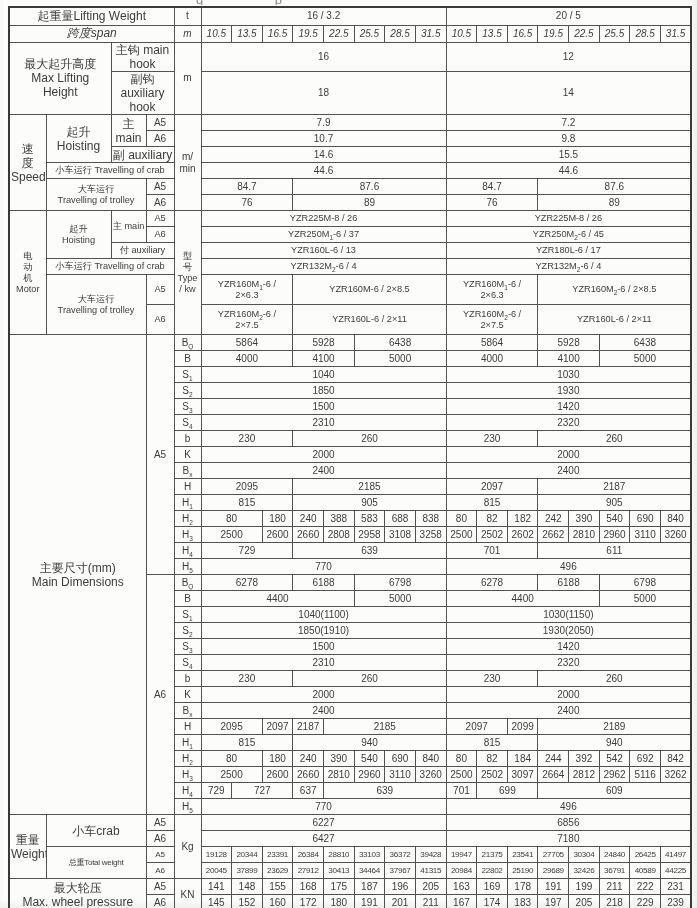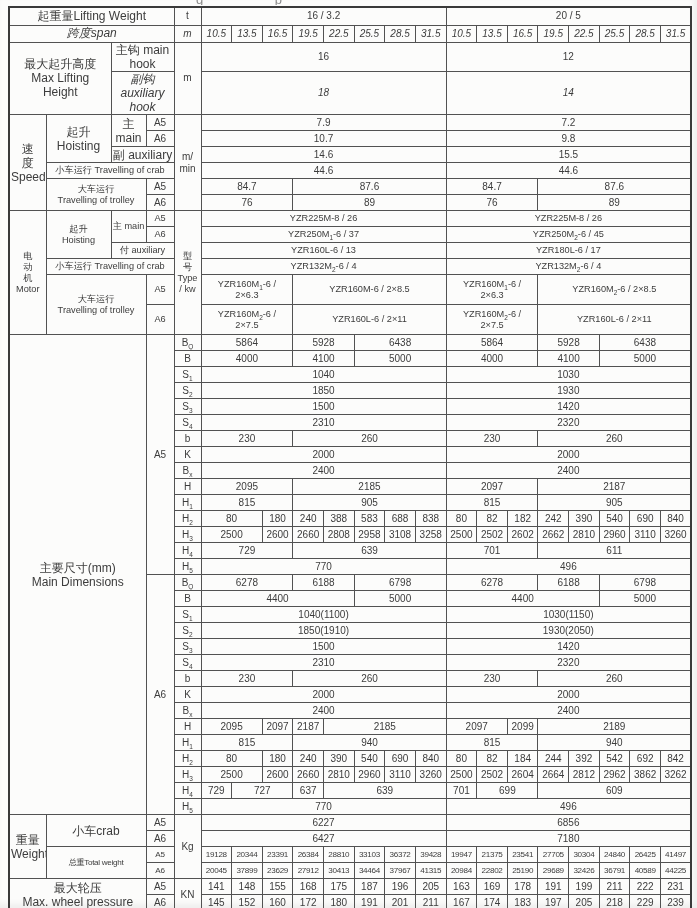--- a/index.html
+++ b/index.html
@@ -95,21 +95,21 @@
         </tr>
         <tr style="height: 17px;">
           <td colspan="2" rowspan="2" class="lab">最大起升高度
 Max Lifting
 Height</td>
           <td colspan="2" class="lab">主钩 main hook</td>
           <td rowspan="2" class="u">m</td>
           <td colspan="8">16</td>
           <td colspan="8">12</td>
         </tr>
-        <tr style="height: 25px; font-style: italic;">
+        <tr style="height: 25px;">
           <td colspan="2" class="lab">副钩
 auxiliary hook</td>
           <td colspan="8">18</td>
           <td colspan="8">14</td>
         </tr>
         <tr style="height: 16px;">
           <td rowspan="6" class="lab">速
 度
 Speed</td>
           <td rowspan="3" class="lab">起升
@@ -416,25 +416,25 @@
           <td class="u">H<sub>3</sub></td>
           <td colspan="2">2500</td>
           <td>2600</td>
           <td>2660</td>
           <td>2810</td>
           <td>2960</td>
           <td>3110</td>
           <td>3260</td>
           <td>2500</td>
           <td>2502</td>
-          <td>2604</td>
+          <td>3097</td>
           <td>2664</td>
           <td>2812</td>
           <td>2962</td>
-          <td>3862</td>
+          <td>5116</td>
           <td>3262</td>
         </tr>
         <tr style="height: 16px;">
           <td class="u">H<sub>4</sub></td>
           <td>729</td>
           <td colspan="2">727</td>
           <td>637</td>
           <td colspan="4">639</td>
           <td>701</td>
           <td colspan="2">699</td>

